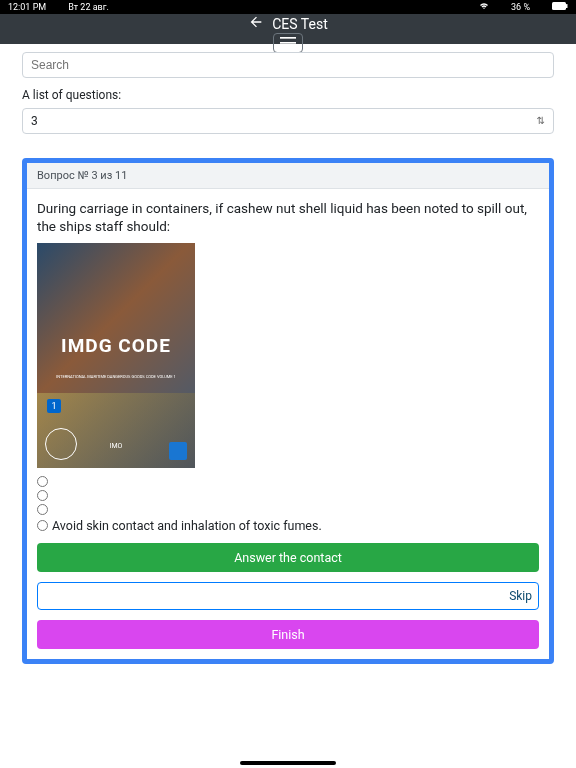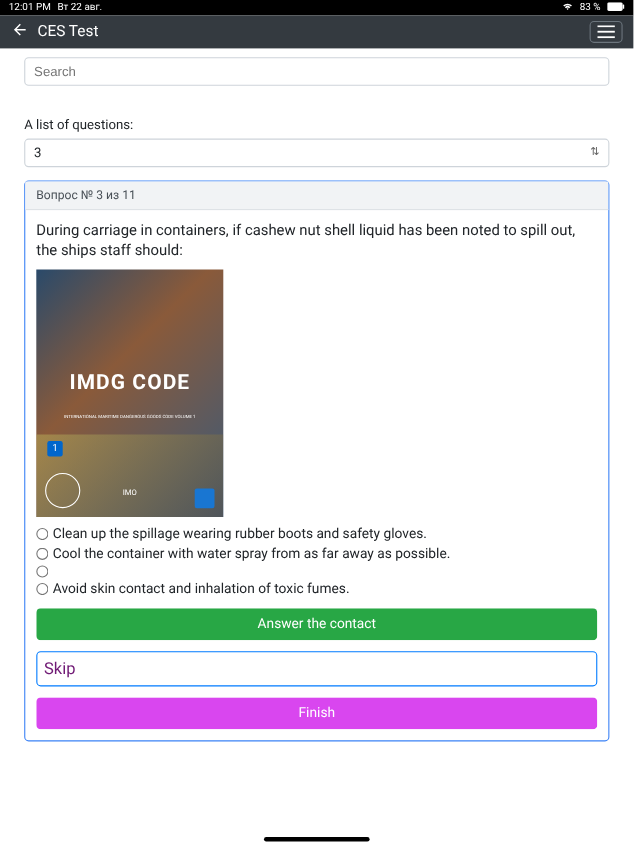--- a/index.html
+++ b/index.html
@@ -15,29 +15,30 @@
 .status-bar {
   height: 14px;
   background: #000;
   color: #fff;
   display: flex;
   justify-content: space-between;
   align-items: center;
   padding: 0 8px;
   font-size: 9px;
 }
-.status-left, .status-right { display: flex; gap: 6px; align-items: center; }
+.status-left, .status-right { display: flex; gap: 22px; align-items: center; }
 .app-header {
   height: 30px;
   background: #343a40;
   color: #fff;
   display: flex;
   align-items: center;
   justify-content: space-between;
   padding: 0 10px;
+  flex-direction: column;
 }
 .app-header-left { display: flex; align-items: center; gap: 8px; }
 .back-arrow svg { width: 16px; height: 16px; fill: #fff; }
 .app-title { font-size: 14px; font-weight: 400; }
 .hamburger {
   border: 1px solid #6c757d;
   border-radius: 4px;
   padding: 3px 6px;
   display: flex;
   align-items: center;
@@ -55,50 +56,50 @@
 }
 .info-box {
   background: #e9ecef;
   border-radius: 4px;
   text-align: center;
   padding: 10px 8px;
   margin-top: 10px;
   font-size: 12px;
   line-height: 1.5;
 }
-.list-label { margin-top: 28px; font-size: 12px; }
+.list-label { margin-top: 10px; font-size: 12px; }
 .select {
   width: 100%;
   border: 1px solid #ced4da;
   border-radius: 4px;
   padding: 5px 8px;
   margin-top: 6px;
   font-size: 12px;
   display: flex;
   justify-content: space-between;
   align-items: center;
   background: #fff;
 }
 .select-caret { font-size: 10px; color: #666; line-height: 1; }
 .question-card {
-  border: 1px solid #3b82f6;
-  border-radius: 4px;
-  margin-top: 12px;
+  border: 5px solid #3b82f6;
+  border-radius: 4px;
+  margin-top: 24px;
 }
 .question-header {
   background: #f1f3f5;
   padding: 6px 10px;
   font-size: 11px;
   color: #495057;
   border-bottom: 1px solid #dee2e6;
 }
 .question-body { padding: 10px; }
 .question-text { font-size: 13.5px; font-weight: 400; margin-bottom: 8px; line-height: 1.35; }
 .imdg-cover {
-  width: 170px;
+  width: 158px;
   height: 225px;
   background: linear-gradient(135deg, #2a4a6a 0%, #8a5a3a 40%, #3a5a7a 100%);
   position: relative;
   overflow: hidden;
   margin-bottom: 8px;
 }
 .imdg-title {
   position: absolute;
   top: 45%;
   left: 50%;
@@ -182,25 +183,25 @@
   color: #6c757d;
   border-radius: 4px;
   padding: 6px;
   font-size: 12.5px;
   text-align: center;
 }
 .btn-outline-blue {
   flex: 1;
   border: 1px solid #007bff;
   background: #fff;
-  color: #701a75;
+  color: #0c4a6e;
   border-radius: 4px;
   padding: 6px;
-  font-size: 15px;
-  text-align: left;
+  font-size: 12px;
+  text-align: right;
 }
 .home-indicator {
   position: absolute;
   bottom: 3px;
   left: 50%;
   transform: translateX(-50%);
   width: 96px;
   height: 4px;
   background: #000;
   border-radius: 2px;
@@ -213,21 +214,21 @@
   <div class="status-left">
     <span>12:01 PM</span>
     <span>Вт 22 авг.</span>
   </div>
   <div class="status-right">
     <span>
       <svg width="10" height="8" viewBox="0 0 10 8">
           <path d="M5 7 L6 6 A1.4 1.4 0 0 0 4 6 Z M2.5 4.5 A3.5 3.5 0 0 1 7.5 4.5 L6.5 5.5 A2.1 2.1 0 0 0 3.5 5.5 Z M1 3 A5.6 5.6 0 0 1 9 3 L8 4 A4.2 4.2 0 0 0 2 4 Z" fill="#fff"></path>
         </svg>
     </span>
-    <span>83 %</span>
+    <span>36 %</span>
     <span>
       <svg width="16" height="8" viewBox="0 0 16 8">
           <rect x="0" y="0" width="14" height="8" rx="1.5" fill="#fff"></rect>
           <rect x="14" y="2" width="1.5" height="4" rx="0.5" fill="#fff"></rect>
         </svg>
     </span>
   </div>
 </div>
 
 <div class="app-header">
@@ -270,25 +271,23 @@
           <div class="imdg-badge">1</div>
           <div class="imdg-wreath"></div>
           <div class="imdg-imo">IMO</div>
           <div class="imdg-ologo"></div>
         </div>
       </div>
 
 
       <label class="answer-option">
         <input type="radio" name="ans" style="">
-        <span>Clean up the spillage wearing rubber boots and safety gloves.</span>
       </label>
       <label class="answer-option">
         <input type="radio" name="ans" style="">
-        <span>Cool the container with water spray from as far away as possible.</span>
       </label>
       <label class="answer-option">
         <input type="radio" name="ans" style="">
       </label>
       <label class="answer-option">
         <input type="radio" name="ans" style="">
         <span>Avoid skin contact and inhalation of toxic fumes.</span>
       </label>
 
       <div class="btn btn-green">Answer the contact</div>

